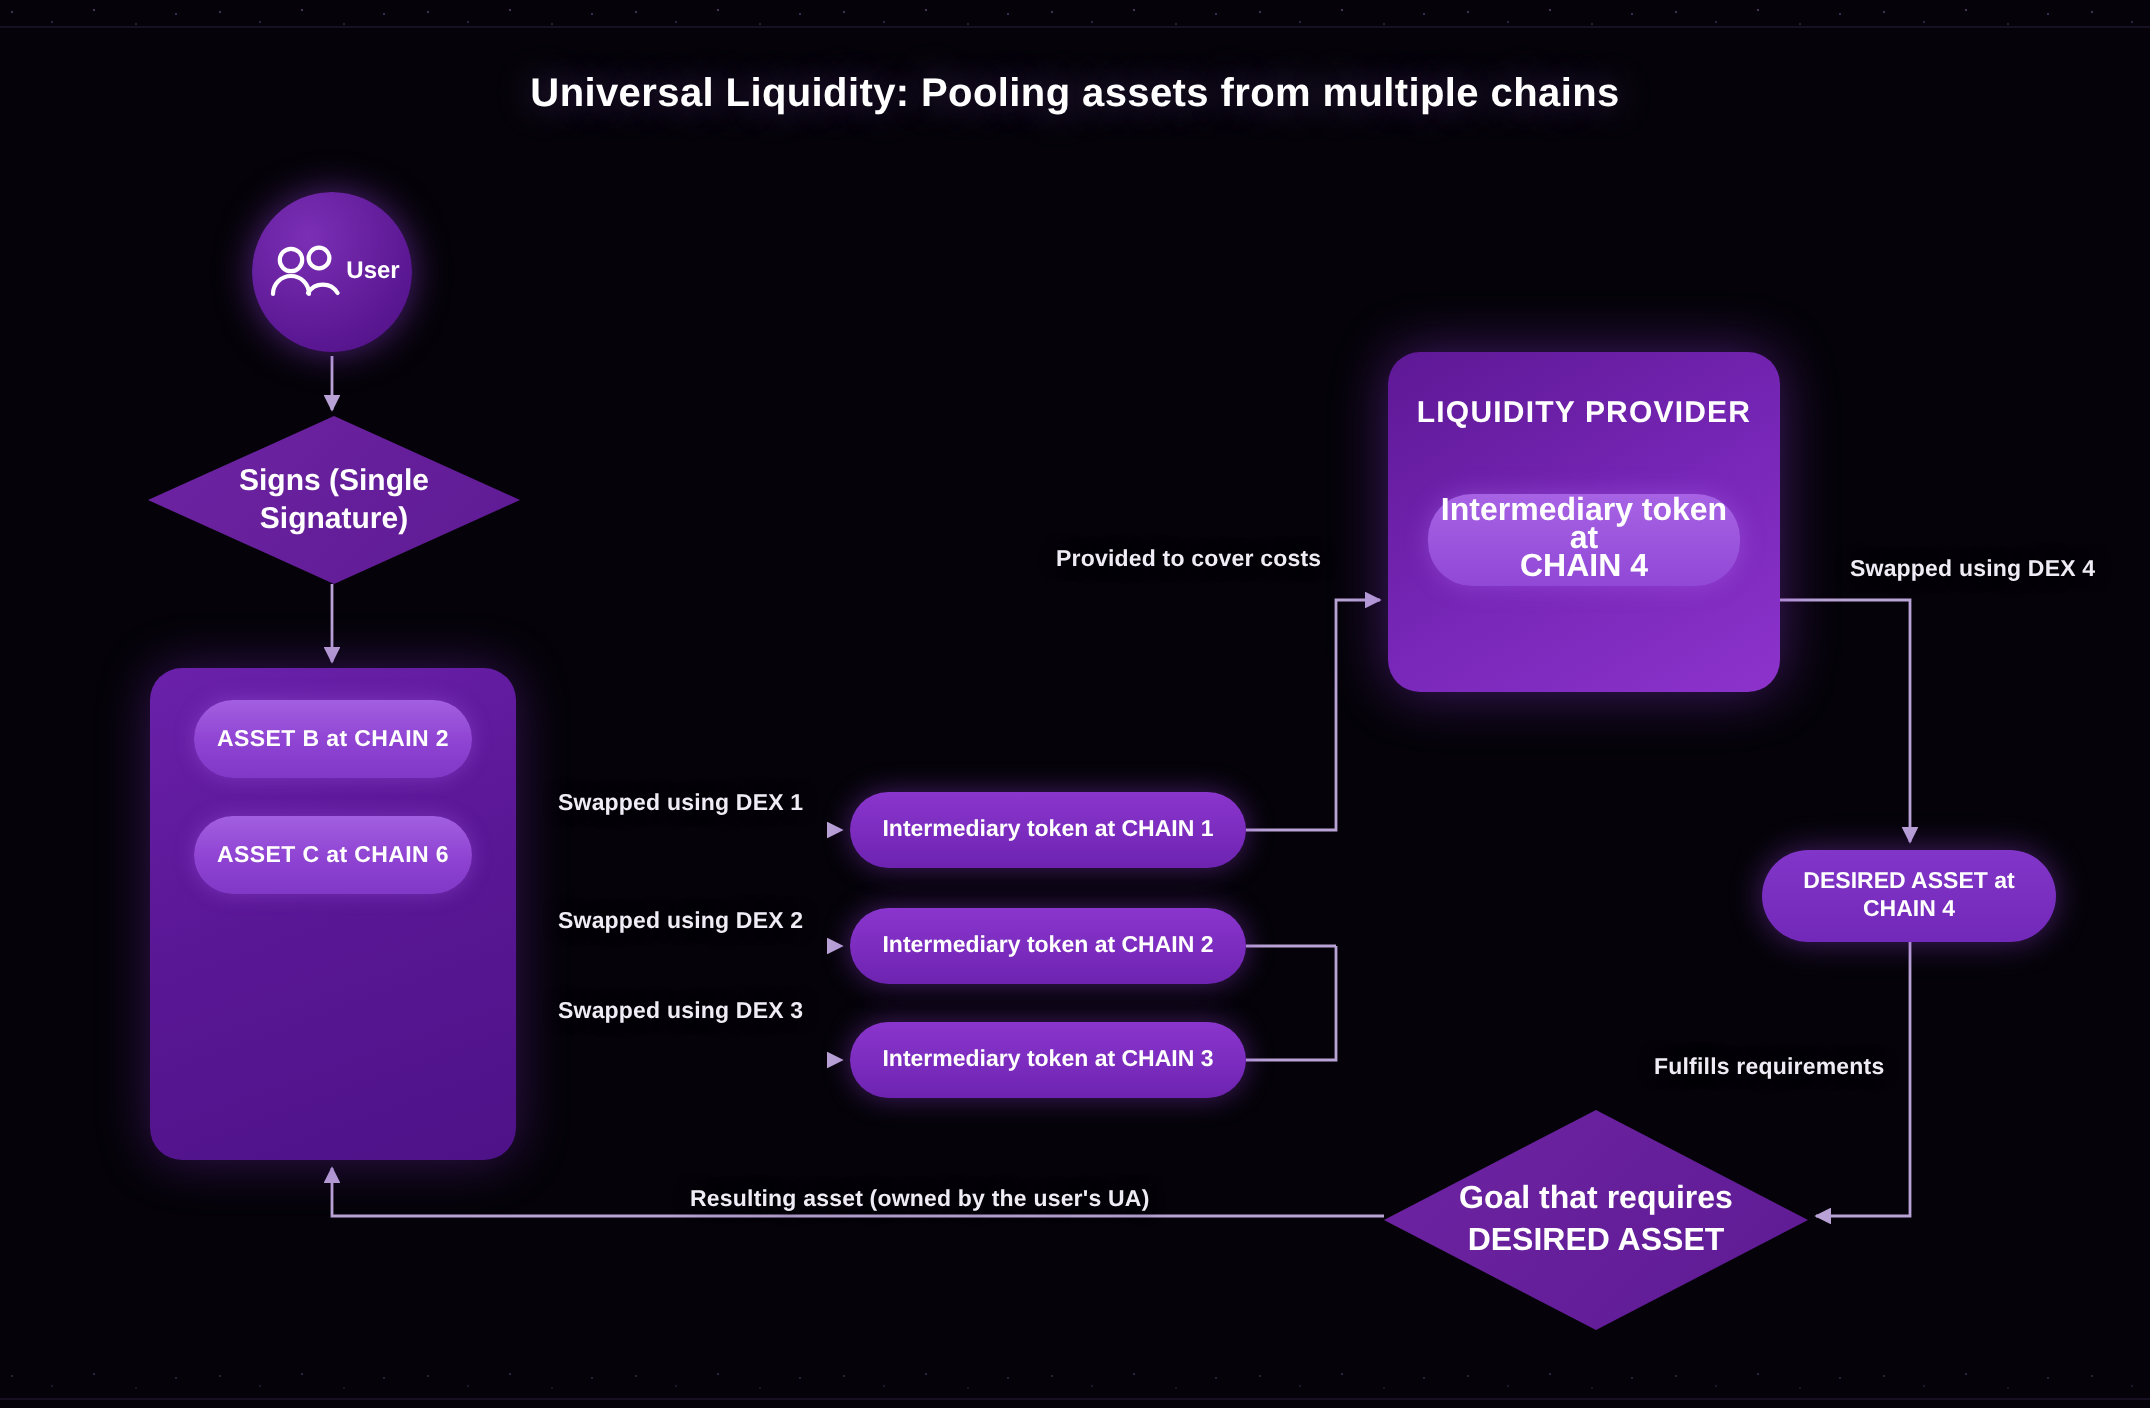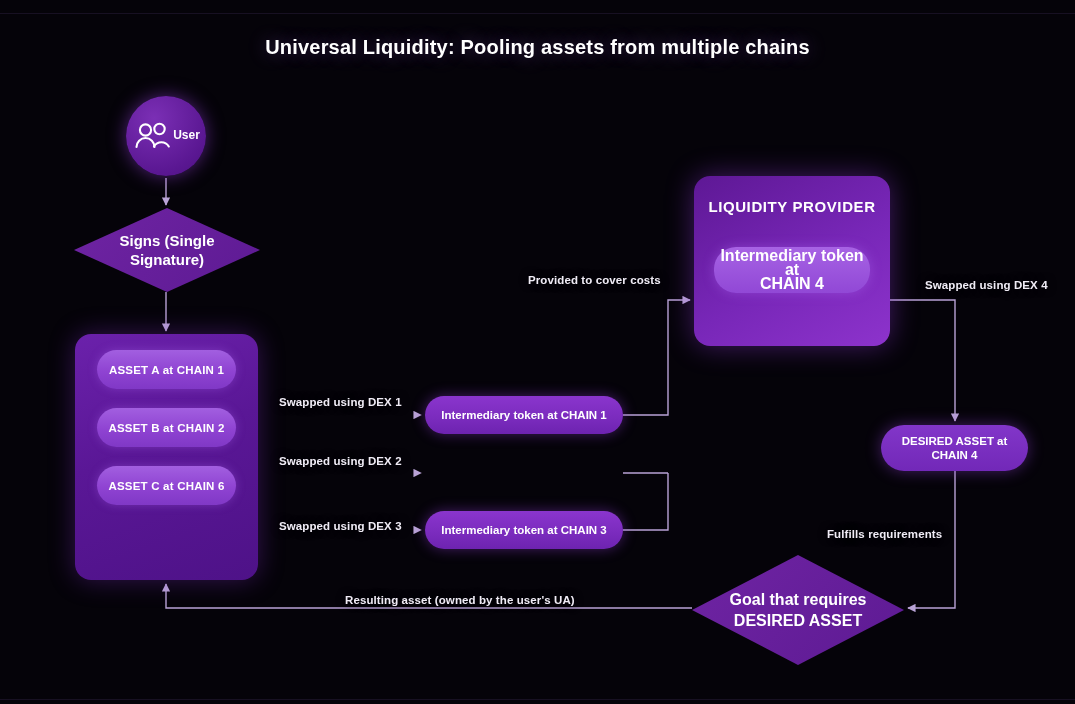--- a/index.html
+++ b/index.html
@@ -155,26 +155,26 @@
     <div class="diamond"></div>
     <div class="diamond-txt">
       <span>
         <span>Signs (Single</span><br>
         <span>Signature)</span>
       </span>
     </div>
   </div>
 
   <div class="node ua-box">
-    <div class="pill">ASSET A at CHAIN 1</div>
     <div class="pill">ASSET B at CHAIN 2</div>
     <div class="pill">ASSET C at CHAIN 6</div>
   </div>
 
   <div class="node itoken it1">Intermediary token at CHAIN 1</div>
+  <div class="node itoken it2">Intermediary token at CHAIN 2</div>
   <div class="node itoken it3">Intermediary token at CHAIN 3</div>
 
   <div class="node lp-box">
     <div class="lp-title">LIQUIDITY PROVIDER</div>
     <div class="lp-pill">
       <span>
         <span>Intermediary token at</span><br>
         <span>CHAIN 4</span>
       </span>
     </div>
@@ -192,19 +192,19 @@
     <div class="diamond-txt">
       <span>
         <span>Goal that requires</span><br>
         <span>DESIRED ASSET</span>
       </span>
     </div>
   </div>
 
   <div class="elabel" style="left:279px;top:396px">Swapped using DEX 1</div>
   <div class="elabel" style="left:279px;top:455px">Swapped using DEX 2</div>
-  <div class="elabel" style="left:279px;top:520px">Swapped using DEX 3</div>
+  <div class="elabel" style="left:279px;top:500px">Swapped using DEX 3</div>
   <div class="elabel" style="left:528px;top:274px">Provided to cover costs</div>
   <div class="elabel" style="left:925px;top:279px">Swapped using DEX 4</div>
   <div class="elabel" style="left:827px;top:528px">Fulfills requirements</div>
   <div class="elabel" style="left:345px;top:594px">Resulting asset (owned by the user's UA)</div>
 
 </div>
 
 </body></html>

